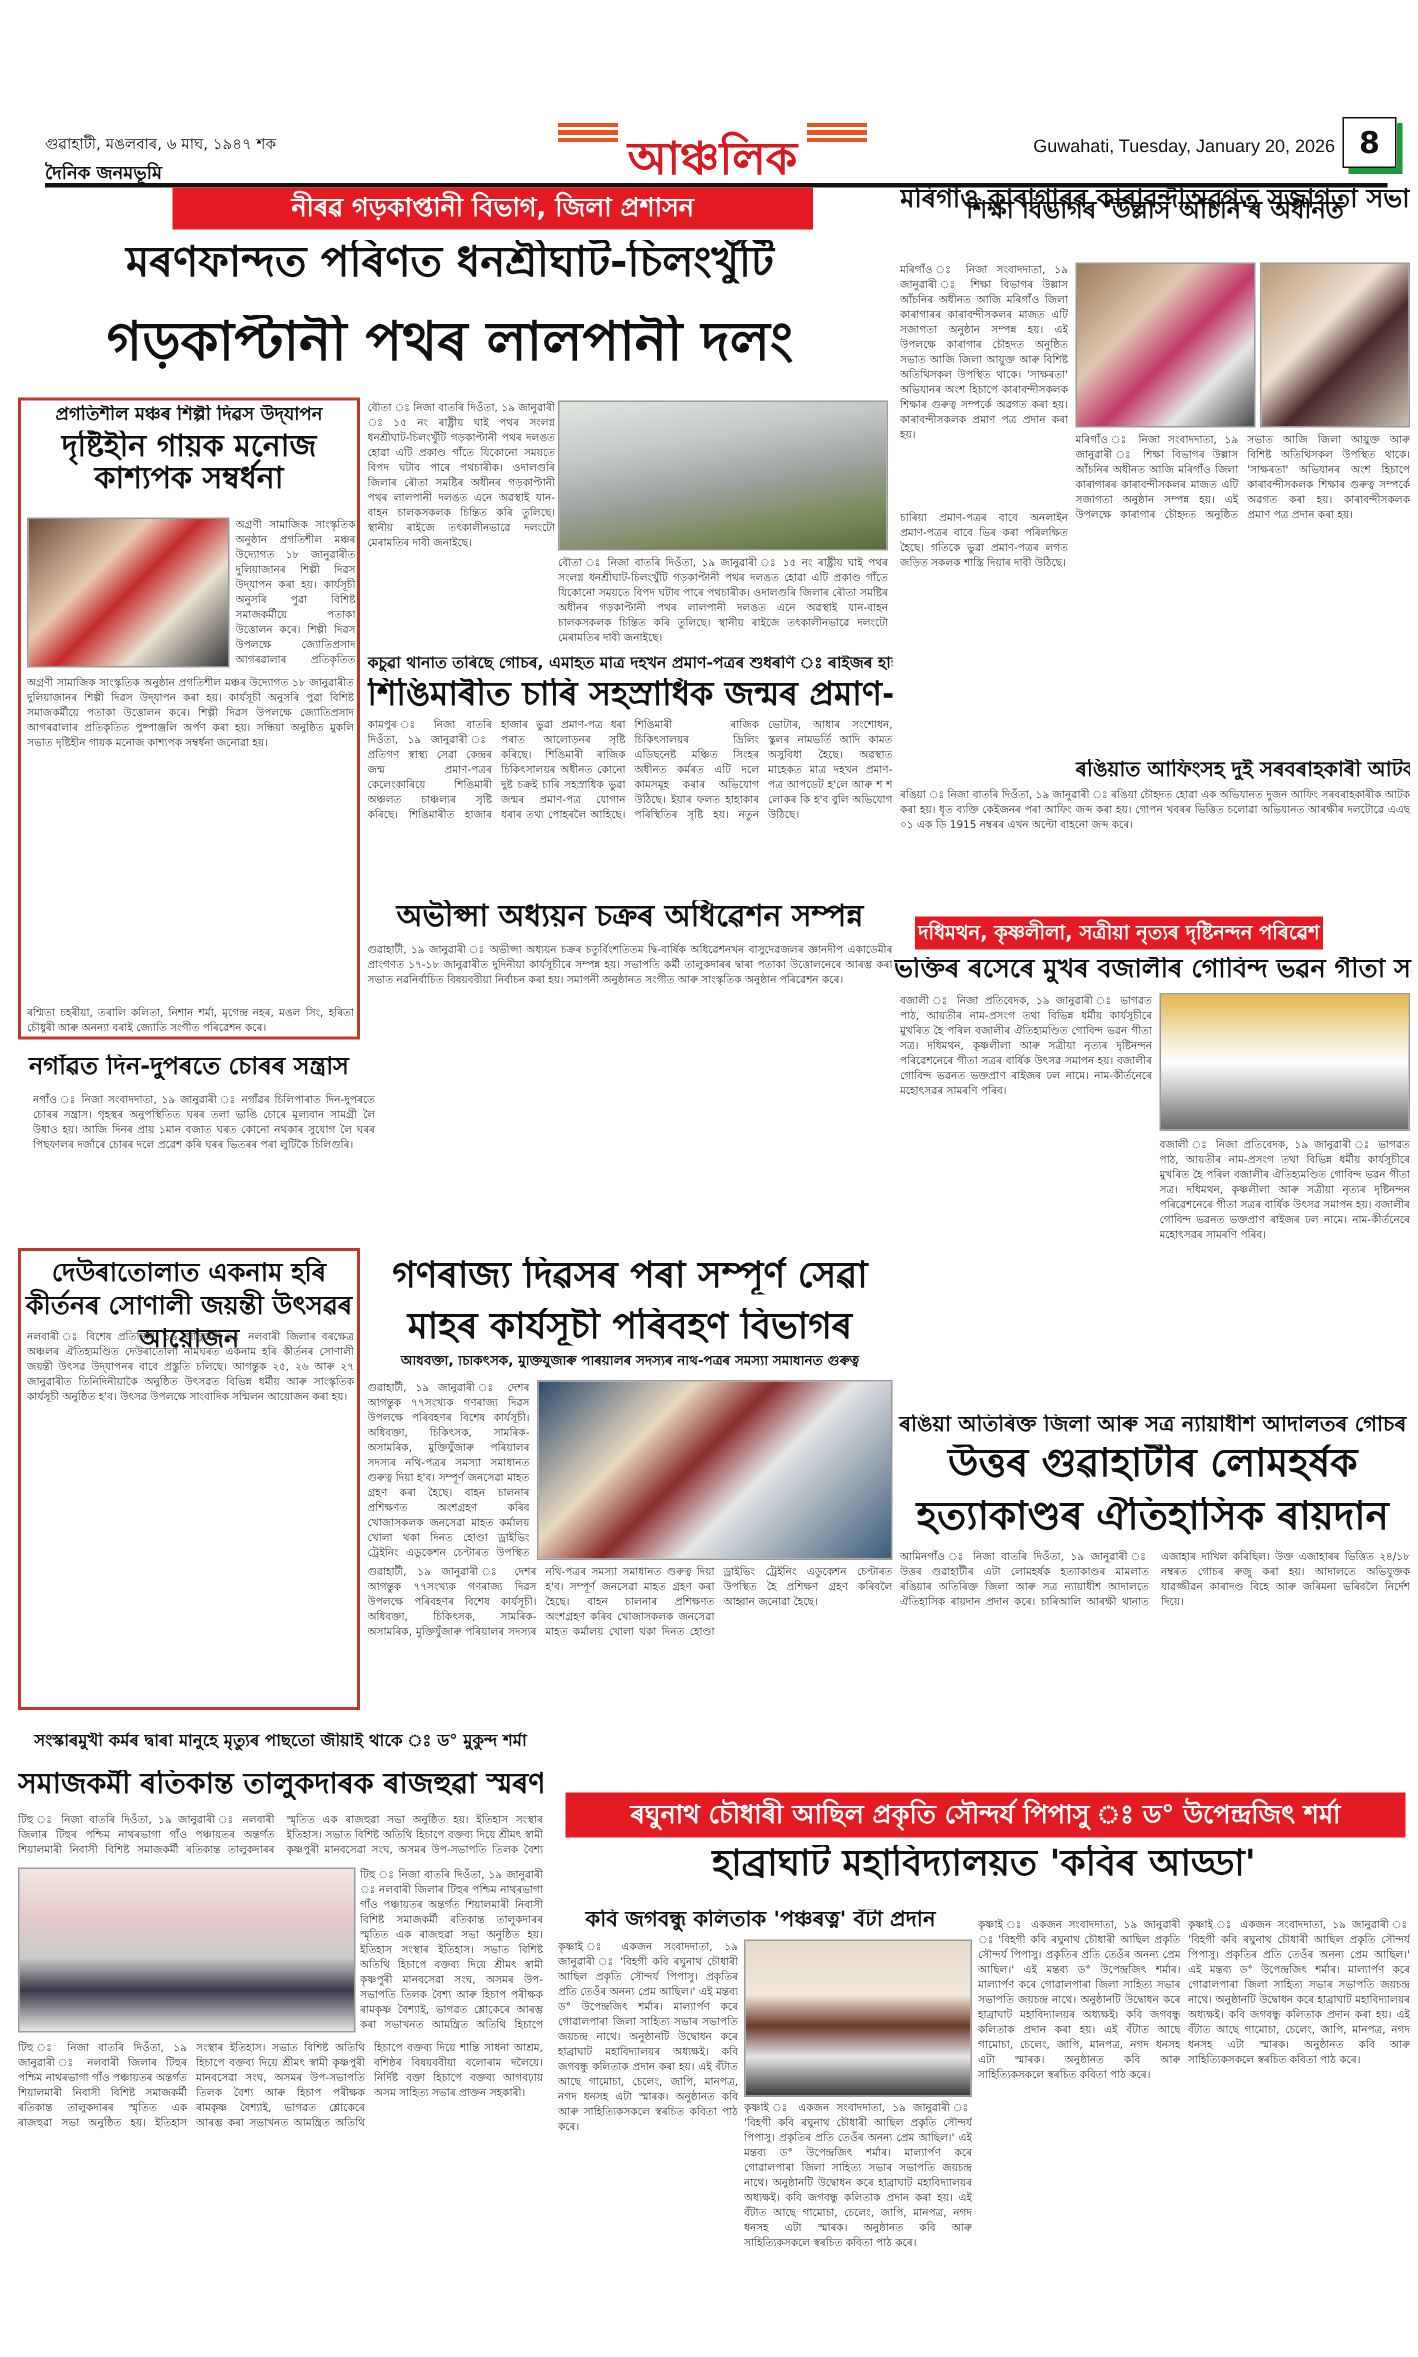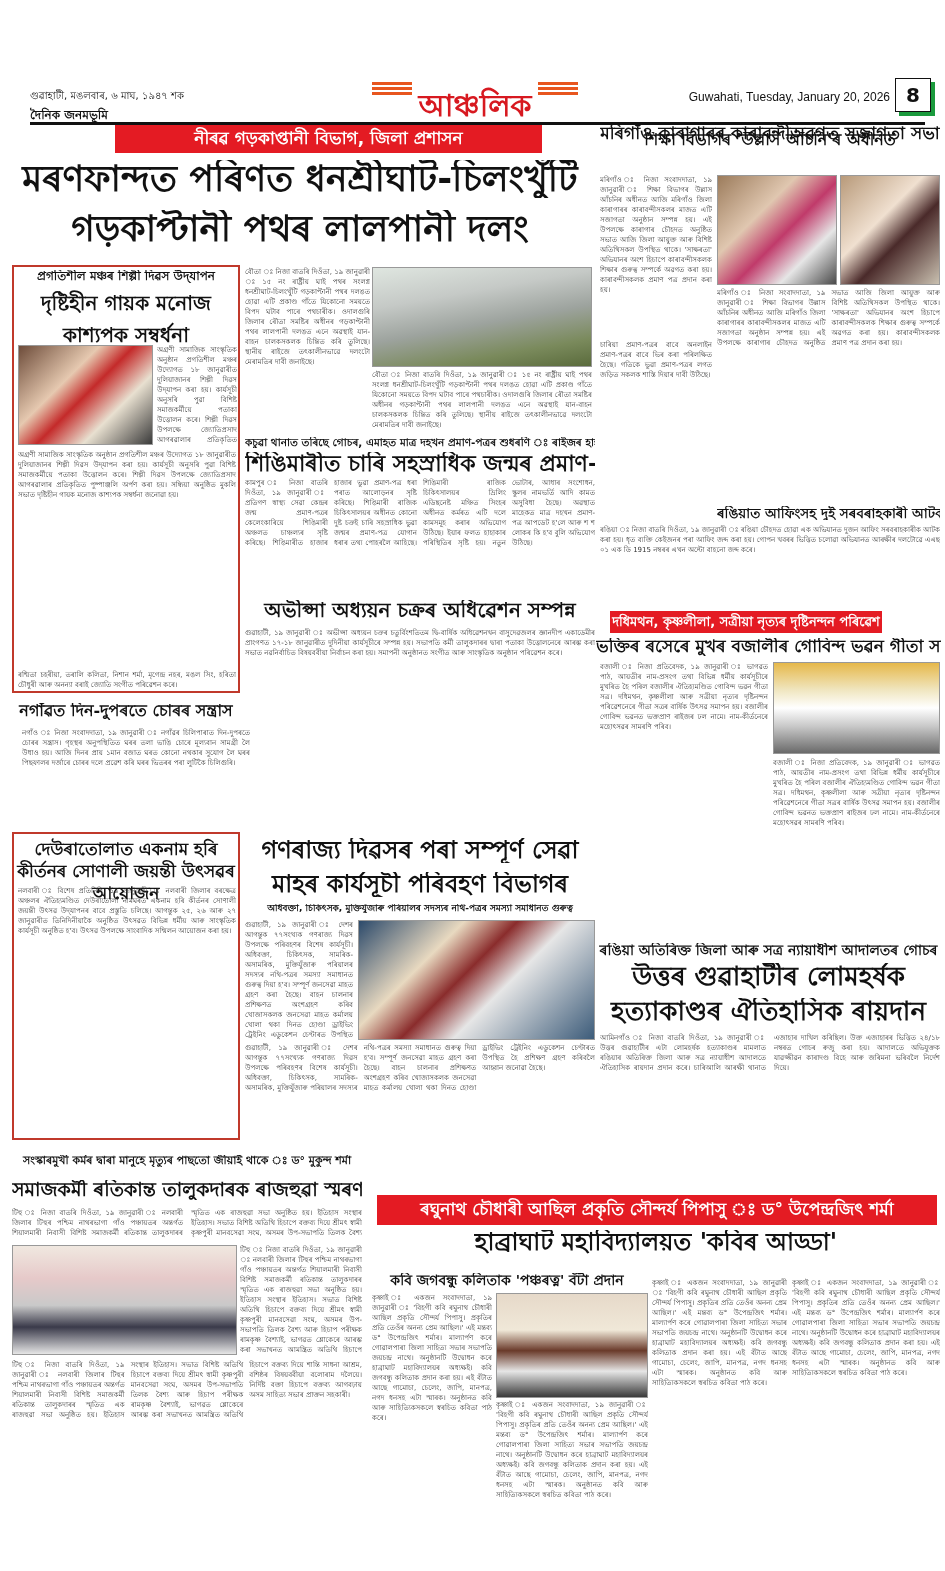--- a/index.html
+++ b/index.html
@@ -27,29 +27,29 @@
 <div class="abs logo">
   <div class="bars"></div>
   <span class="txt">আঞ্চলিক</span>
   <div class="bars"></div>
 </div>
 <div class="abs dateline">Guwahati, Tuesday, January 20, 2026</div>
 <div class="abs pageno">8</div>
 <div class="abs rule" style="top:122px"></div>
 
 <div class="abs redbar" style="left:115px;top:125px;width:427px;height:28px;font-size:17px">নীৰৱ গড়কাপ্তানী বিভাগ, জিলা প্ৰশাসন</div>
-<div class="abs hl" style="left:15px;top:160px;width:570px;font-size:36px">মৰণফান্দত পৰিণত ধনশ্ৰীঘাট-চিলংখুঁটি</div>
+<div class="abs hl" style="left:15px;top:160px;width:570px;font-size:28px">মৰণফান্দত পৰিণত ধনশ্ৰীঘাট-চিলংখুঁটি</div>
 <div class="abs hl" style="left:15px;top:210px;width:570px;font-size:36px">গড়কাপ্টানী পথৰ লালপানী দলং</div>
 <div class="abs col" style="left:245px;top:267px;width:125px;height:170px">বৌতা ঃ নিজা বাতৰি দিওঁতা, ১৯ জানুৱাৰী ঃ ১৫ নং ৰাষ্ট্ৰীয় ঘাই পথৰ সংলগ্ন ধনশ্ৰীঘাট-চিলংখুঁটি গড়কাপ্টানী পথৰ দলঙত হোৱা এটি প্ৰকাণ্ড গাঁতে যিকোনো সময়তে বিপদ ঘটাব পাৰে পথচাৰীক। ওদালগুৰি জিলাৰ ৰৌতা সমষ্টিৰ অধীনৰ গড়কাপ্টানী পথৰ লালপানী দলঙত এনে অৱস্থাই যান-বাহন চালকসকলক চিন্তিত কৰি তুলিছে। স্থানীয় ৰাইজে তৎকালীনভাৱে দলংটো মেৰামতিৰ দাবী জনাইছে।</div>
 <div class="abs photo" style="left:372px;top:267px;width:220px;height:100px;background:linear-gradient(170deg,#dfe6e0 0%,#c5c9c6 30%,#9da39e 55%,#7a8a5c 80%,#5a6b3c)"></div>
 <div class="abs col" style="left:372px;top:370px;width:220px;height:62px">বৌতা ঃ নিজা বাতৰি দিওঁতা, ১৯ জানুৱাৰী ঃ ১৫ নং ৰাষ্ট্ৰীয় ঘাই পথৰ সংলগ্ন ধনশ্ৰীঘাট-চিলংখুঁটি গড়কাপ্টানী পথৰ দলঙত হোৱা এটি প্ৰকাণ্ড গাঁতে যিকোনো সময়তে বিপদ ঘটাব পাৰে পথচাৰীক। ওদালগুৰি জিলাৰ ৰৌতা সমষ্টিৰ অধীনৰ গড়কাপ্টানী পথৰ লালপানী দলঙত এনে অৱস্থাই যান-বাহন চালকসকলক চিন্তিত কৰি তুলিছে। স্থানীয় ৰাইজে তৎকালীনভাৱে দলংটো মেৰামতিৰ দাবী জনাইছে।</div>
 
 <div class="abs box" style="left:12px;top:265px;width:228px;height:428px"></div>
 <div class="abs hl" style="left:16px;top:270px;width:220px;font-size:12px">প্ৰগতিশীল মঞ্চৰ শিল্পী দিৱস উদ্‌যাপন</div>
-<div class="abs hl" style="left:16px;top:287px;width:220px;font-size:20px;line-height:32px">দৃষ্টিহীন গায়ক মনোজ কাশ্যপক সম্বৰ্ধনা</div>
+<div class="abs hl" style="left:16px;top:287px;width:220px;font-size:20px;line-height:21px">দৃষ্টিহীন গায়ক মনোজ কাশ্যপক সম্বৰ্ধনা</div>
 <div class="abs photo" style="left:18px;top:345px;width:135px;height:100px;background:linear-gradient(135deg,#6d4c3a,#e6c9b0 35%,#c42a2a 50%,#e8e0d0 70%,#3a3a3a)"></div>
 <div class="abs col" style="left:157px;top:345px;width:80px;height:100px">অগ্ৰণী সামাজিক সাংস্কৃতিক অনুষ্ঠান প্ৰগতিশীল মঞ্চৰ উদ্যোগত ১৮ জানুৱাৰীত দুলিয়াজানৰ শিল্পী দিৱস উদ্‌যাপন কৰা হয়। কাৰ্যসূচী অনুসৰি পুৱা বিশিষ্ট সমাজকৰ্মীয়ে পতাকা উত্তোলন কৰে। শিল্পী দিৱস উপলক্ষে জ্যোতিপ্ৰসাদ আগৰৱালাৰ প্ৰতিকৃতিত পুষ্পাঞ্জলি অৰ্পণ কৰা হয়। সন্ধিয়া অনুষ্ঠিত মুকলি সভাত দৃষ্টিহীন গায়ক মনোজ কাশ্যপক সম্বৰ্ধনা জনোৱা হয়।</div>
 <div class="abs col" style="left:18px;top:450px;width:218px;height:218px">অগ্ৰণী সামাজিক সাংস্কৃতিক অনুষ্ঠান প্ৰগতিশীল মঞ্চৰ উদ্যোগত ১৮ জানুৱাৰীত দুলিয়াজানৰ শিল্পী দিৱস উদ্‌যাপন কৰা হয়। কাৰ্যসূচী অনুসৰি পুৱা বিশিষ্ট সমাজকৰ্মীয়ে পতাকা উত্তোলন কৰে। শিল্পী দিৱস উপলক্ষে জ্যোতিপ্ৰসাদ আগৰৱালাৰ প্ৰতিকৃতিত পুষ্পাঞ্জলি অৰ্পণ কৰা হয়। সন্ধিয়া অনুষ্ঠিত মুকলি সভাত দৃষ্টিহীন গায়ক মনোজ কাশ্যপক সম্বৰ্ধনা জনোৱা হয়।</div>
 <div class="abs col" style="left:18px;top:670px;width:218px;height:20px">ৰশ্মিতা চহৰীয়া, তৰালি কলিতা, নিশান শৰ্মা, মৃগেন্দ্ৰ নহৰ, মঙল সিং, হৰিতা চৌধুৰী আৰু অনন্যা বৰাই জ্যোতি সংগীত পৰিৱেশন কৰে।</div>
 
 <div class="abs hl" style="left:12px;top:703px;width:228px;font-size:16px">নগাঁৱত দিন-দুপৰতে চোৰৰ সন্ত্ৰাস</div>
 <div class="abs col" style="left:22px;top:728px;width:228px;height:100px">নগাঁও ঃ নিজা সংবাদদাতা, ১৯ জানুৱাৰী ঃ নগাঁৱৰ চিলিপাৰাত দিন-দুপৰতে চোৰৰ সন্ত্ৰাস। গৃহস্থৰ অনুপস্থিতিত ঘৰৰ তলা ভাঙি চোৰে মূল্যবান সামগ্ৰী লৈ উধাও হয়। আজি দিনৰ প্ৰায় ১মান বজাত ঘৰত কোনো নথকাৰ সুযোগ লৈ ঘৰৰ পিছফালৰ দৰ্জাৰে চোৰৰ দলে প্ৰৱেশ কৰি ঘৰৰ ভিতৰৰ পৰা লুটিকৈ চিলিগুৰি।</div>
 
 <div class="abs box" style="left:12px;top:832px;width:228px;height:308px"></div>
 <div class="abs hl" style="left:16px;top:838px;width:220px;font-size:17px;line-height:22px">দেউৰাতোলাত একনাম হৰি কীৰ্তনৰ সোণালী জয়ন্তী উৎসৱৰ আয়োজন</div>

